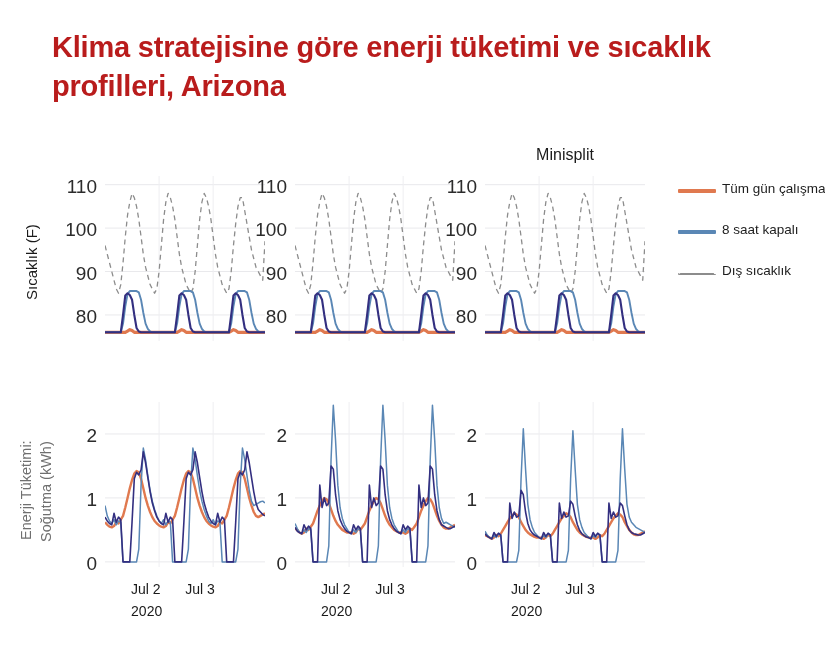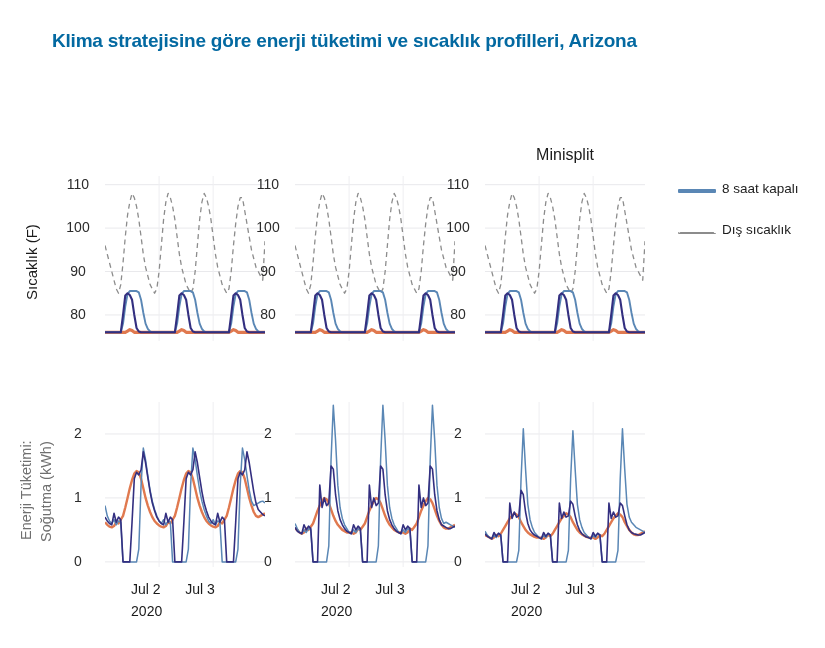--- a/index.html
+++ b/index.html
@@ -1,20 +1,20 @@
 <!DOCTYPE html>
 <html><head>
 <meta charset="utf-8">
 <style>
   html,body{margin:0;padding:0;background:#ffffff;}
   body{width:825px;height:648px;font-family:"Liberation Sans",sans-serif;color:#111;overflow:hidden;position:relative;}
-  #title{position:absolute;left:52px;top:28px;width:660px;font-size:19px;font-weight:bold;line-height:1.35;letter-spacing:-0.2px;color:#0369a1;}
+  #title{position:absolute;left:52px;top:28px;width:660px;font-size:29px;font-weight:bold;line-height:1.35;letter-spacing:-0.2px;color:#b91c1c;}
   #plotarea{position:absolute;left:0;top:140px;width:825px;height:470px;}
   .ptitle{position:absolute;text-align:center;font-size:16px;color:#1a1a1a;top:0;left:0;width:100%;}
-  .axis-lbl{position:absolute;font-size:14px;color:#2b2b2b;text-align:center;}
+  .axis-lbl{position:absolute;font-size:19px;color:#2b2b2b;text-align:right;}
   .ylabel{position:absolute;font-size:15px;color:#1a1a1a;transform-origin:0 0;white-space:nowrap;}
   .ylabel.gray{color:#6f6f6f;font-size:14.5px;}
   .xtick{position:absolute;font-size:14px;color:#1a1a1a;text-align:left;white-space:nowrap;}
   #legend{position:absolute;left:678px;top:178px;width:145px;}
   .lg-row{position:relative;height:28px;margin-bottom:13px;}
   .lg-sw{position:absolute;left:0;top:11px;width:38px;height:4px;border-radius:1px;}
   .lg-sw.dash{height:0;border-top:2px dashed #8c8c8c;top:13px;background:none;}
   .lg-txt{position:absolute;left:44px;top:3px;font-size:13.5px;color:#1d1d1d;white-space:nowrap;}
 </style>
 </head>
@@ -162,20 +162,24 @@
     <div class="xtick" style="left: 511.085px; top: 441px; width: 56px;">Jul 2</div>
     <div class="xtick" style="left: 565.169px; top: 441px; width: 56px;">Jul 3</div>
     <div class="xtick" style="left: 511.085px; top: 463px; width: 56px;">2020</div>
     <div class="ylabel" style="left: 23px; top: 160px; transform: rotate(-90deg);">Sıcaklık (F)</div>
     <div class="ylabel gray" style="left: 18px; top: 400px; transform: rotate(-90deg);">Enerji Tüketimi:</div>
     <div class="ylabel gray" style="left: 38px; top: 402px; transform: rotate(-90deg);">Soğutma (kWh)</div>
   </div>
 
 <div id="legend">
     <div class="lg-row">
+      <span class="lg-sw" style="background: rgb(224, 121, 79);"></span>
+      <span class="lg-txt">Tüm gün çalışma</span>
+    </div>
+    <div class="lg-row">
       <span class="lg-sw" style="background: rgb(90, 135, 181);"></span>
       <span class="lg-txt">8 saat kapalı</span>
     </div>
     <div class="lg-row">
       <span class="lg-sw dash" style="border-top-color: rgb(140, 140, 140);"></span>
       <span class="lg-txt">Dış sıcaklık</span>
     </div>
   </div>
 
 </body></html>

